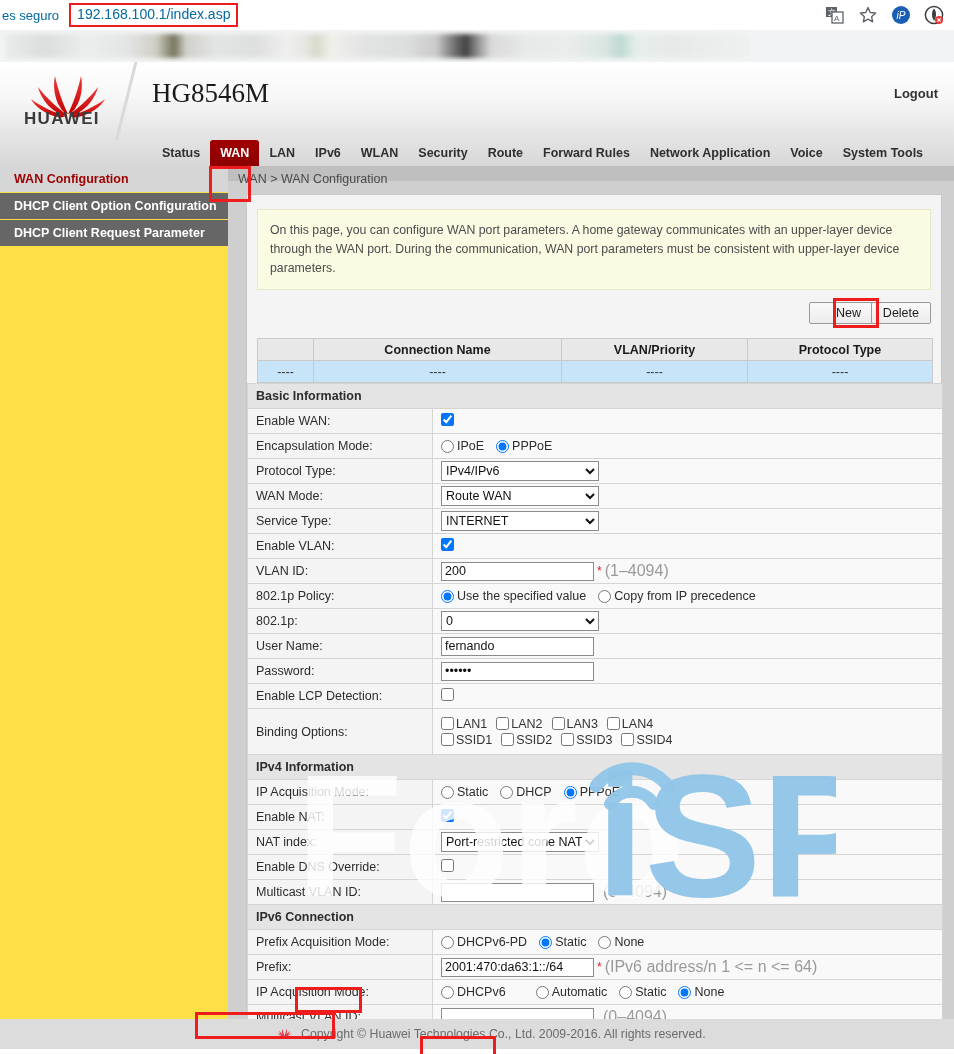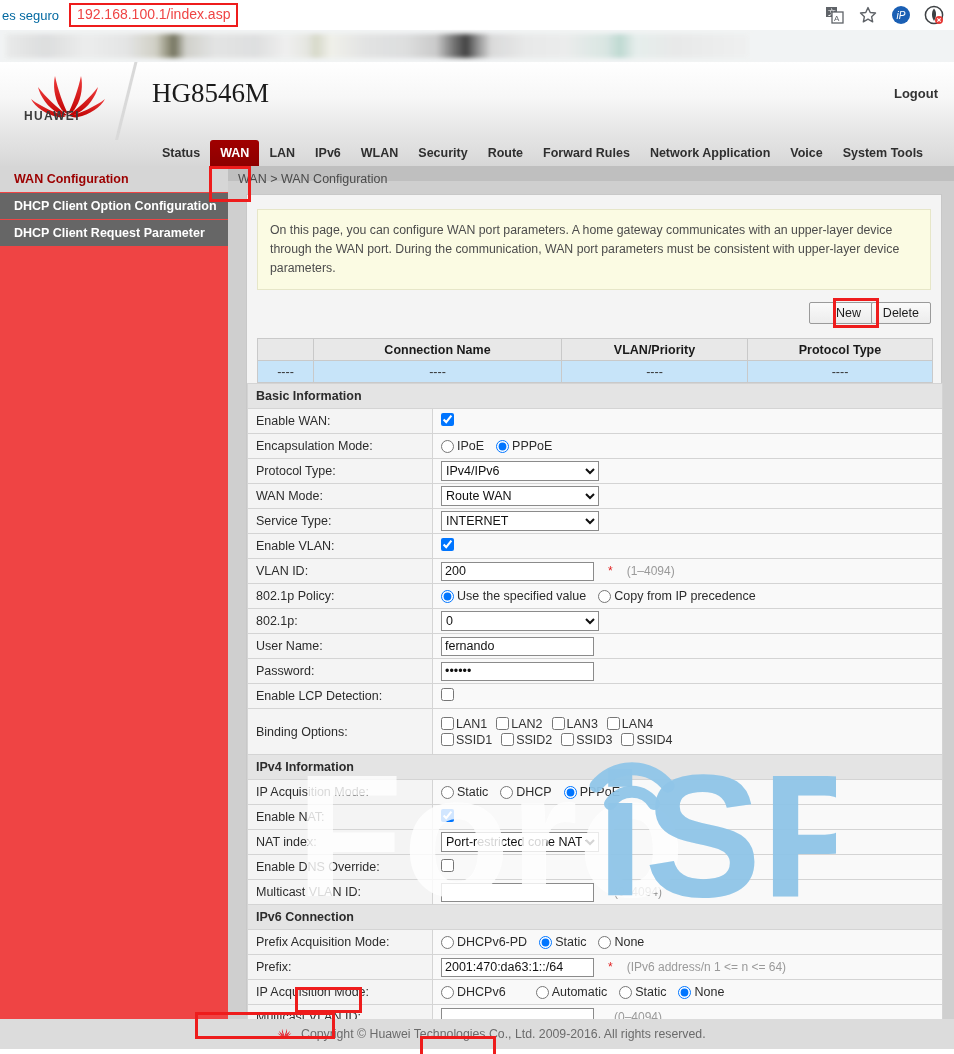--- a/index.html
+++ b/index.html
@@ -23,21 +23,21 @@
   }
   .security-label {
     font-size: 13px; color: #0369a1; margin-left: 2px; white-space: nowrap;
     font-family: "Liberation Sans", sans-serif;
   }
   .url-box {
     margin-left: 10px;
     border: 2px solid #ee1c1c;
     padding: 1px 6px 2px 6px;
     font-size: 14px;
-    color: #ef4444;
+    color: #0369a1;
     background: #ffffff;
     white-space: nowrap;
     line-height: 17px;
   }
   .omnibox-icons {
     position: absolute; right: 4px; top: 0; height: 30px;
     display: flex; align-items: center; gap: 13px; padding-right: 6px;
   }
   .omnibox-icons .ic { width: 20px; height: 20px; display:block; }
   .bookmarks-bar {
@@ -68,21 +68,21 @@
   .page { position: absolute; left: 0; top: 62px; width: 954px; height: 992px; background: #ffffff; }
 
   
   .hdr {
     position: relative; width: 954px; height: 78px;
     background: linear-gradient(to bottom, #ffffff 0%, #f7f7f7 45%, #e2e2e2 100%);
     overflow: hidden;
   }
   .logo-wrap { position: absolute; left: 22px; top: 6px; width: 92px; height: 66px; }
   .logo-text {
-    position: absolute; left: 24px; top: 47px; font-size: 12px; font-weight: bold;
+    position: absolute; left: 24px; top: 47px; font-size: 17px; font-weight: bold;
     letter-spacing: 1.3px; color: #3b3b3b;
   }
   .logo-slash {
     position: absolute; left: 124px; top: -6px; width: 3px; height: 96px;
     background: #d9d9d9; transform: rotate(14deg);
   }
   .model {
     position: absolute; left: 152px; top: 16px;
     font-family: "Liberation Serif", serif;
     font-size: 27px; color: #1a1a1a; font-weight: normal;
@@ -118,21 +118,21 @@
   .redbox-wan {
     position: absolute; left: 209px; top: 104px;
     width: 42px; height: 36px;
     border: 3px solid #ee1c1c; z-index: 30; pointer-events: none;
   }
 
   
   .body-wrap { position: relative; width: 954px; height: 883px; background: #cfcfcf; }
   .sidebar {
     position: absolute; left: 0; top: 0; width: 265px; height: 883px;
-    background: #ef4444; border-right: 1px solid #bdbdbd;
+    background: #fde047; border-right: 1px solid #bdbdbd;
   }
   .side-item {
     height: 26px; line-height: 26px; padding-left: 14px;
     font-size: 12.5px; font-weight: bold; cursor: pointer; white-space: nowrap;
   }
   .side-item.active { background: #d6d6d6; color: #9c0000; }
   .side-item.idle { background: #666666; color: #ffffff; margin-top: 1px; }
 
   .content {
     position: absolute; left: 228px; top: 0; width: 726px; height: 883px;
@@ -193,25 +193,25 @@
     border: 1px solid #8b8b8b; background: #fff;
     font-family: "Liberation Sans", sans-serif; color: #111;
   }
   input.txt.prefix { width: 153px; }
   select.sel {
     width: 158px; height: 20px; font-size: 12.5px;
     border: 1px solid #8b8b8b; background: #fff; color: #111;
     font-family: "Liberation Sans", sans-serif;
   }
   select.sel.nat { width: 158px; }
-  .hint { font-size: 12px; color: #9a9a9a; margin-left: 6px; }
+  .hint { font-size: 16px; color: #9a9a9a; margin-left: 6px; }
   .req { color: #e02020; font-size: 12px; }
   .radio-line { display: flex; align-items: center; gap: 4px; flex-wrap: nowrap; }
   .radio-line .opt { display: inline-flex; align-items: center; gap: 3px; margin-right: 8px; font-size: 12.5px; }
-  .cbline { display: flex; align-items: center; gap: 14px; }
+  .cbline { display: flex; align-items: center; gap: 3px; }
   .bind-row { display: flex; align-items: center; gap: 0px; margin: 2px 0; }
   .bind-row .opt { display: inline-flex; align-items: center; gap: 2px; margin-right: 9px; font-size: 12.5px; color: #333; }
 
   input[type=checkbox], input[type=radio] { margin: 0; width: 13px; height: 13px; }
 
   .footer {
     position: absolute; left: 0; bottom: 0; width: 954px; height: 30px;
     background: #dcdcdc; display: flex; align-items: center; padding-left: 276px;
   }
   .footer .fcopy { font-size: 12.3px; color: #6b6b6b; margin-left: 8px; }

